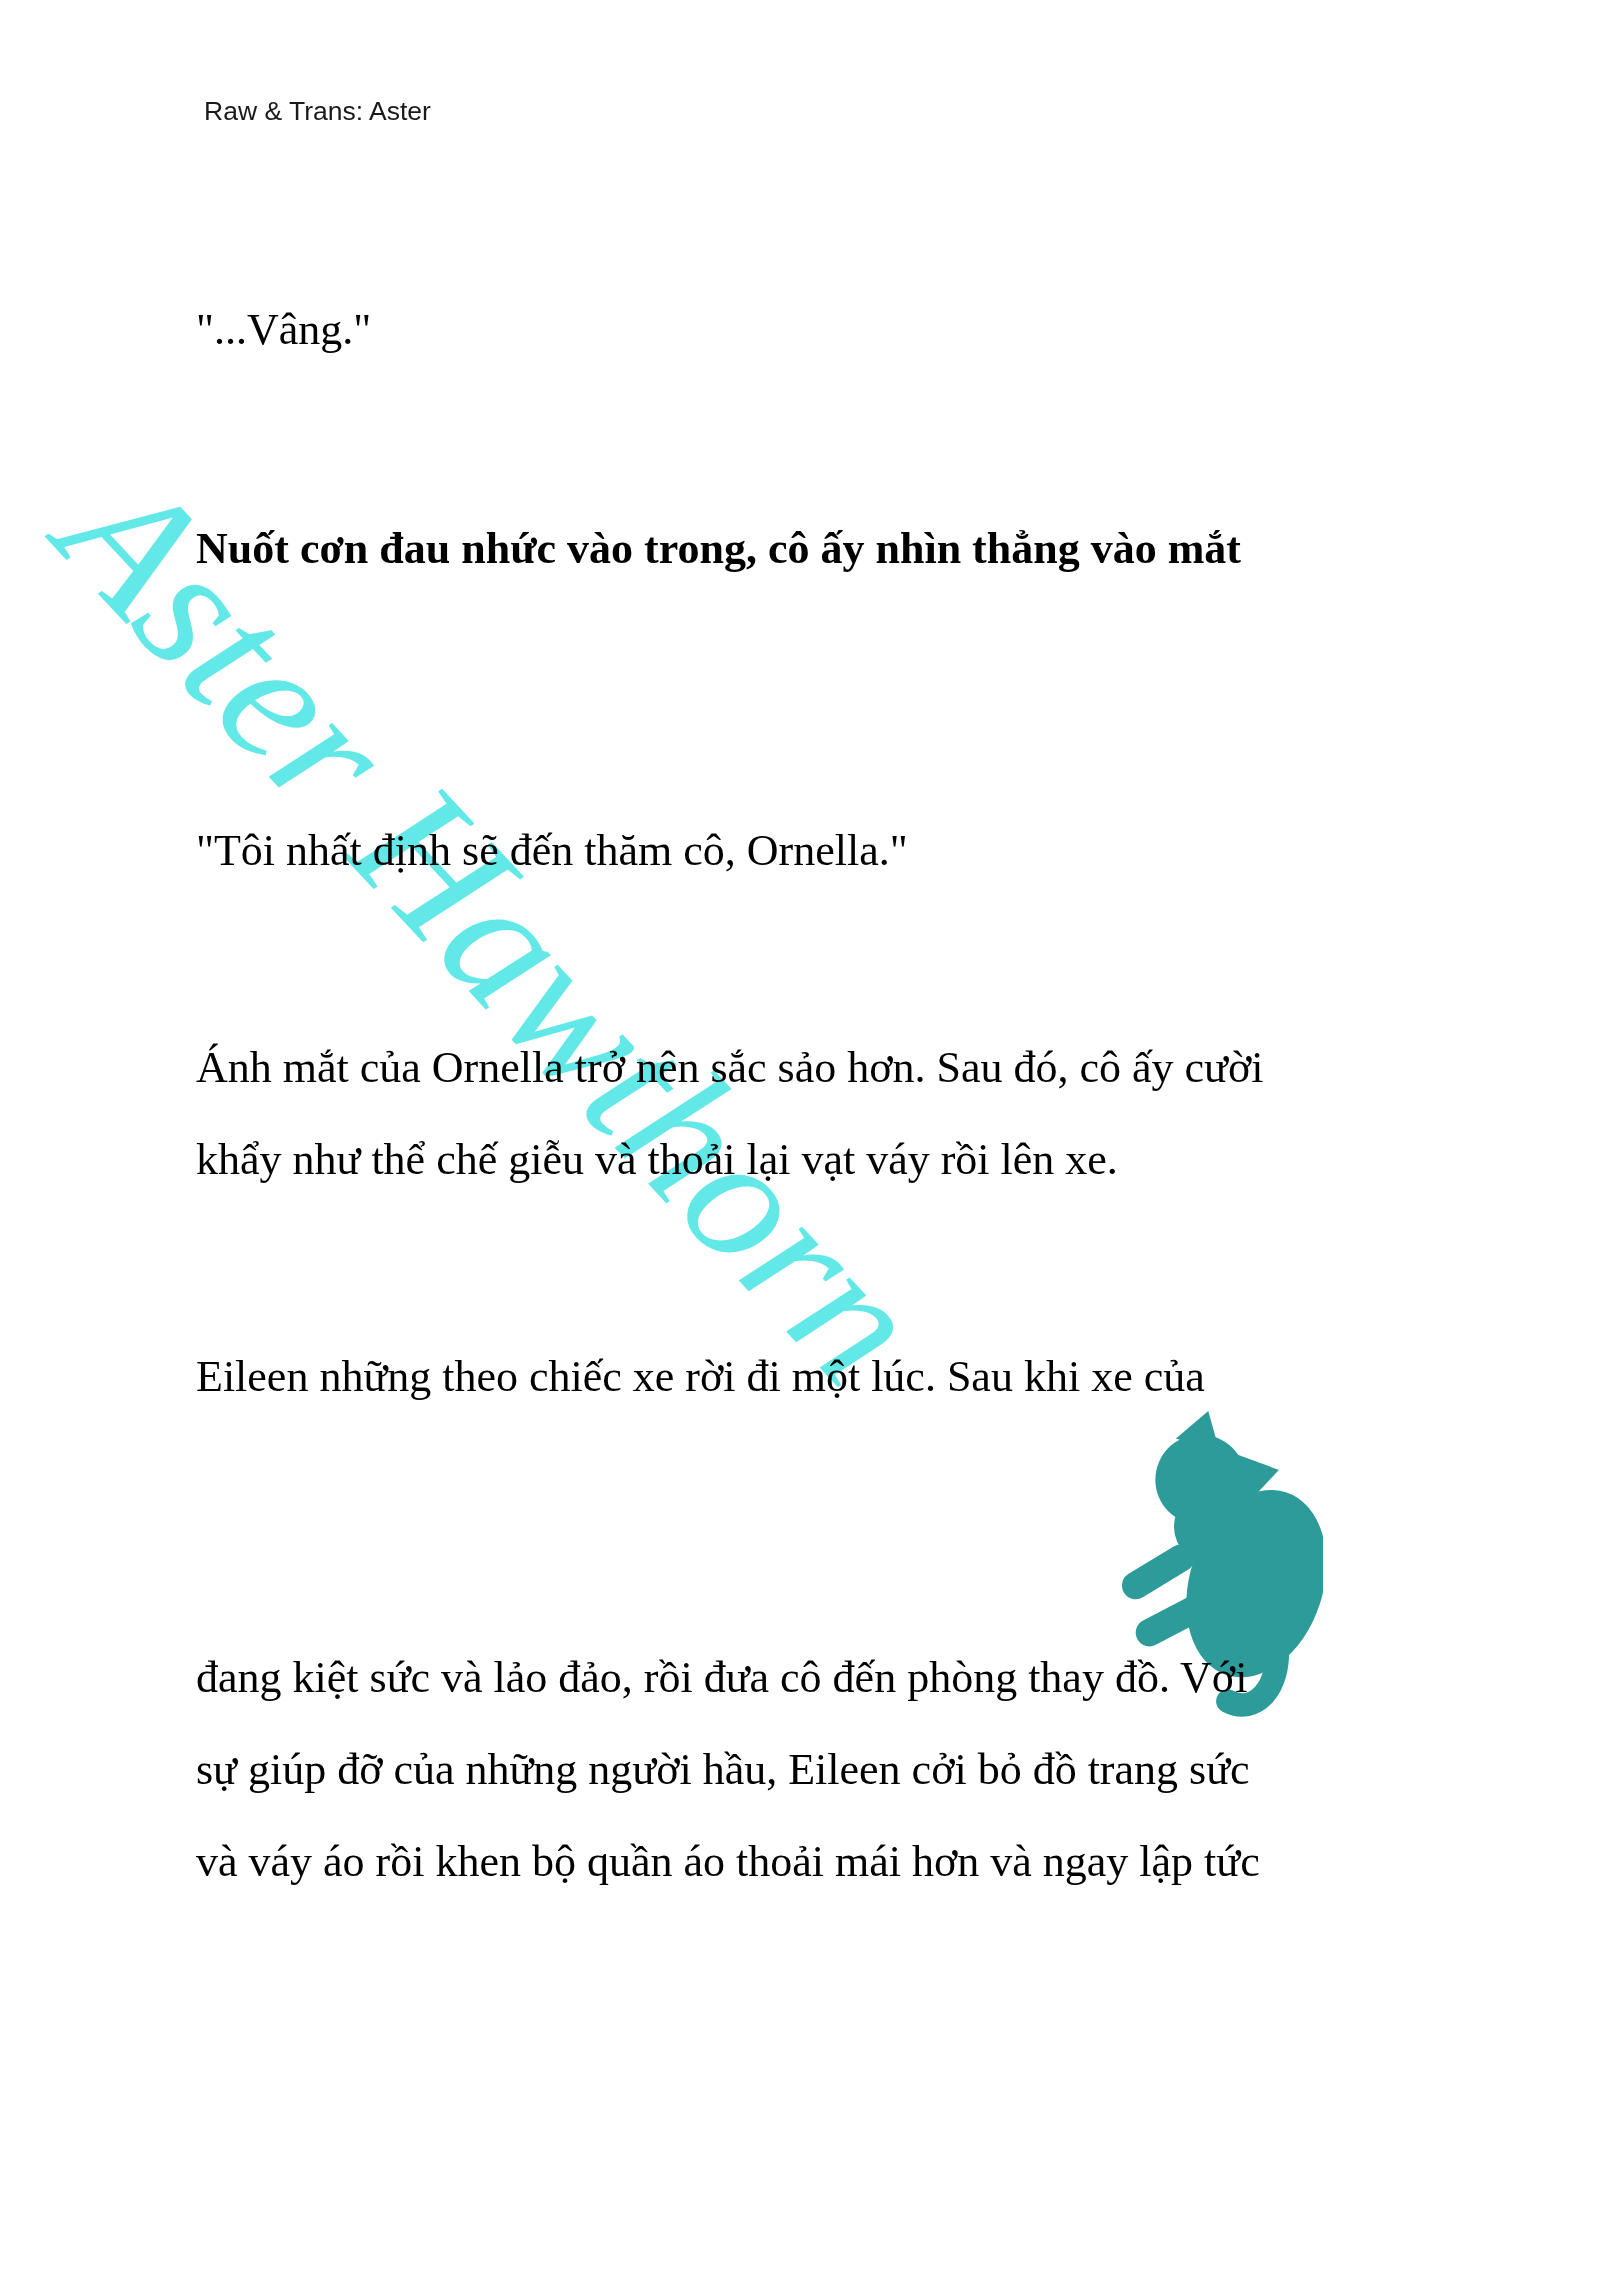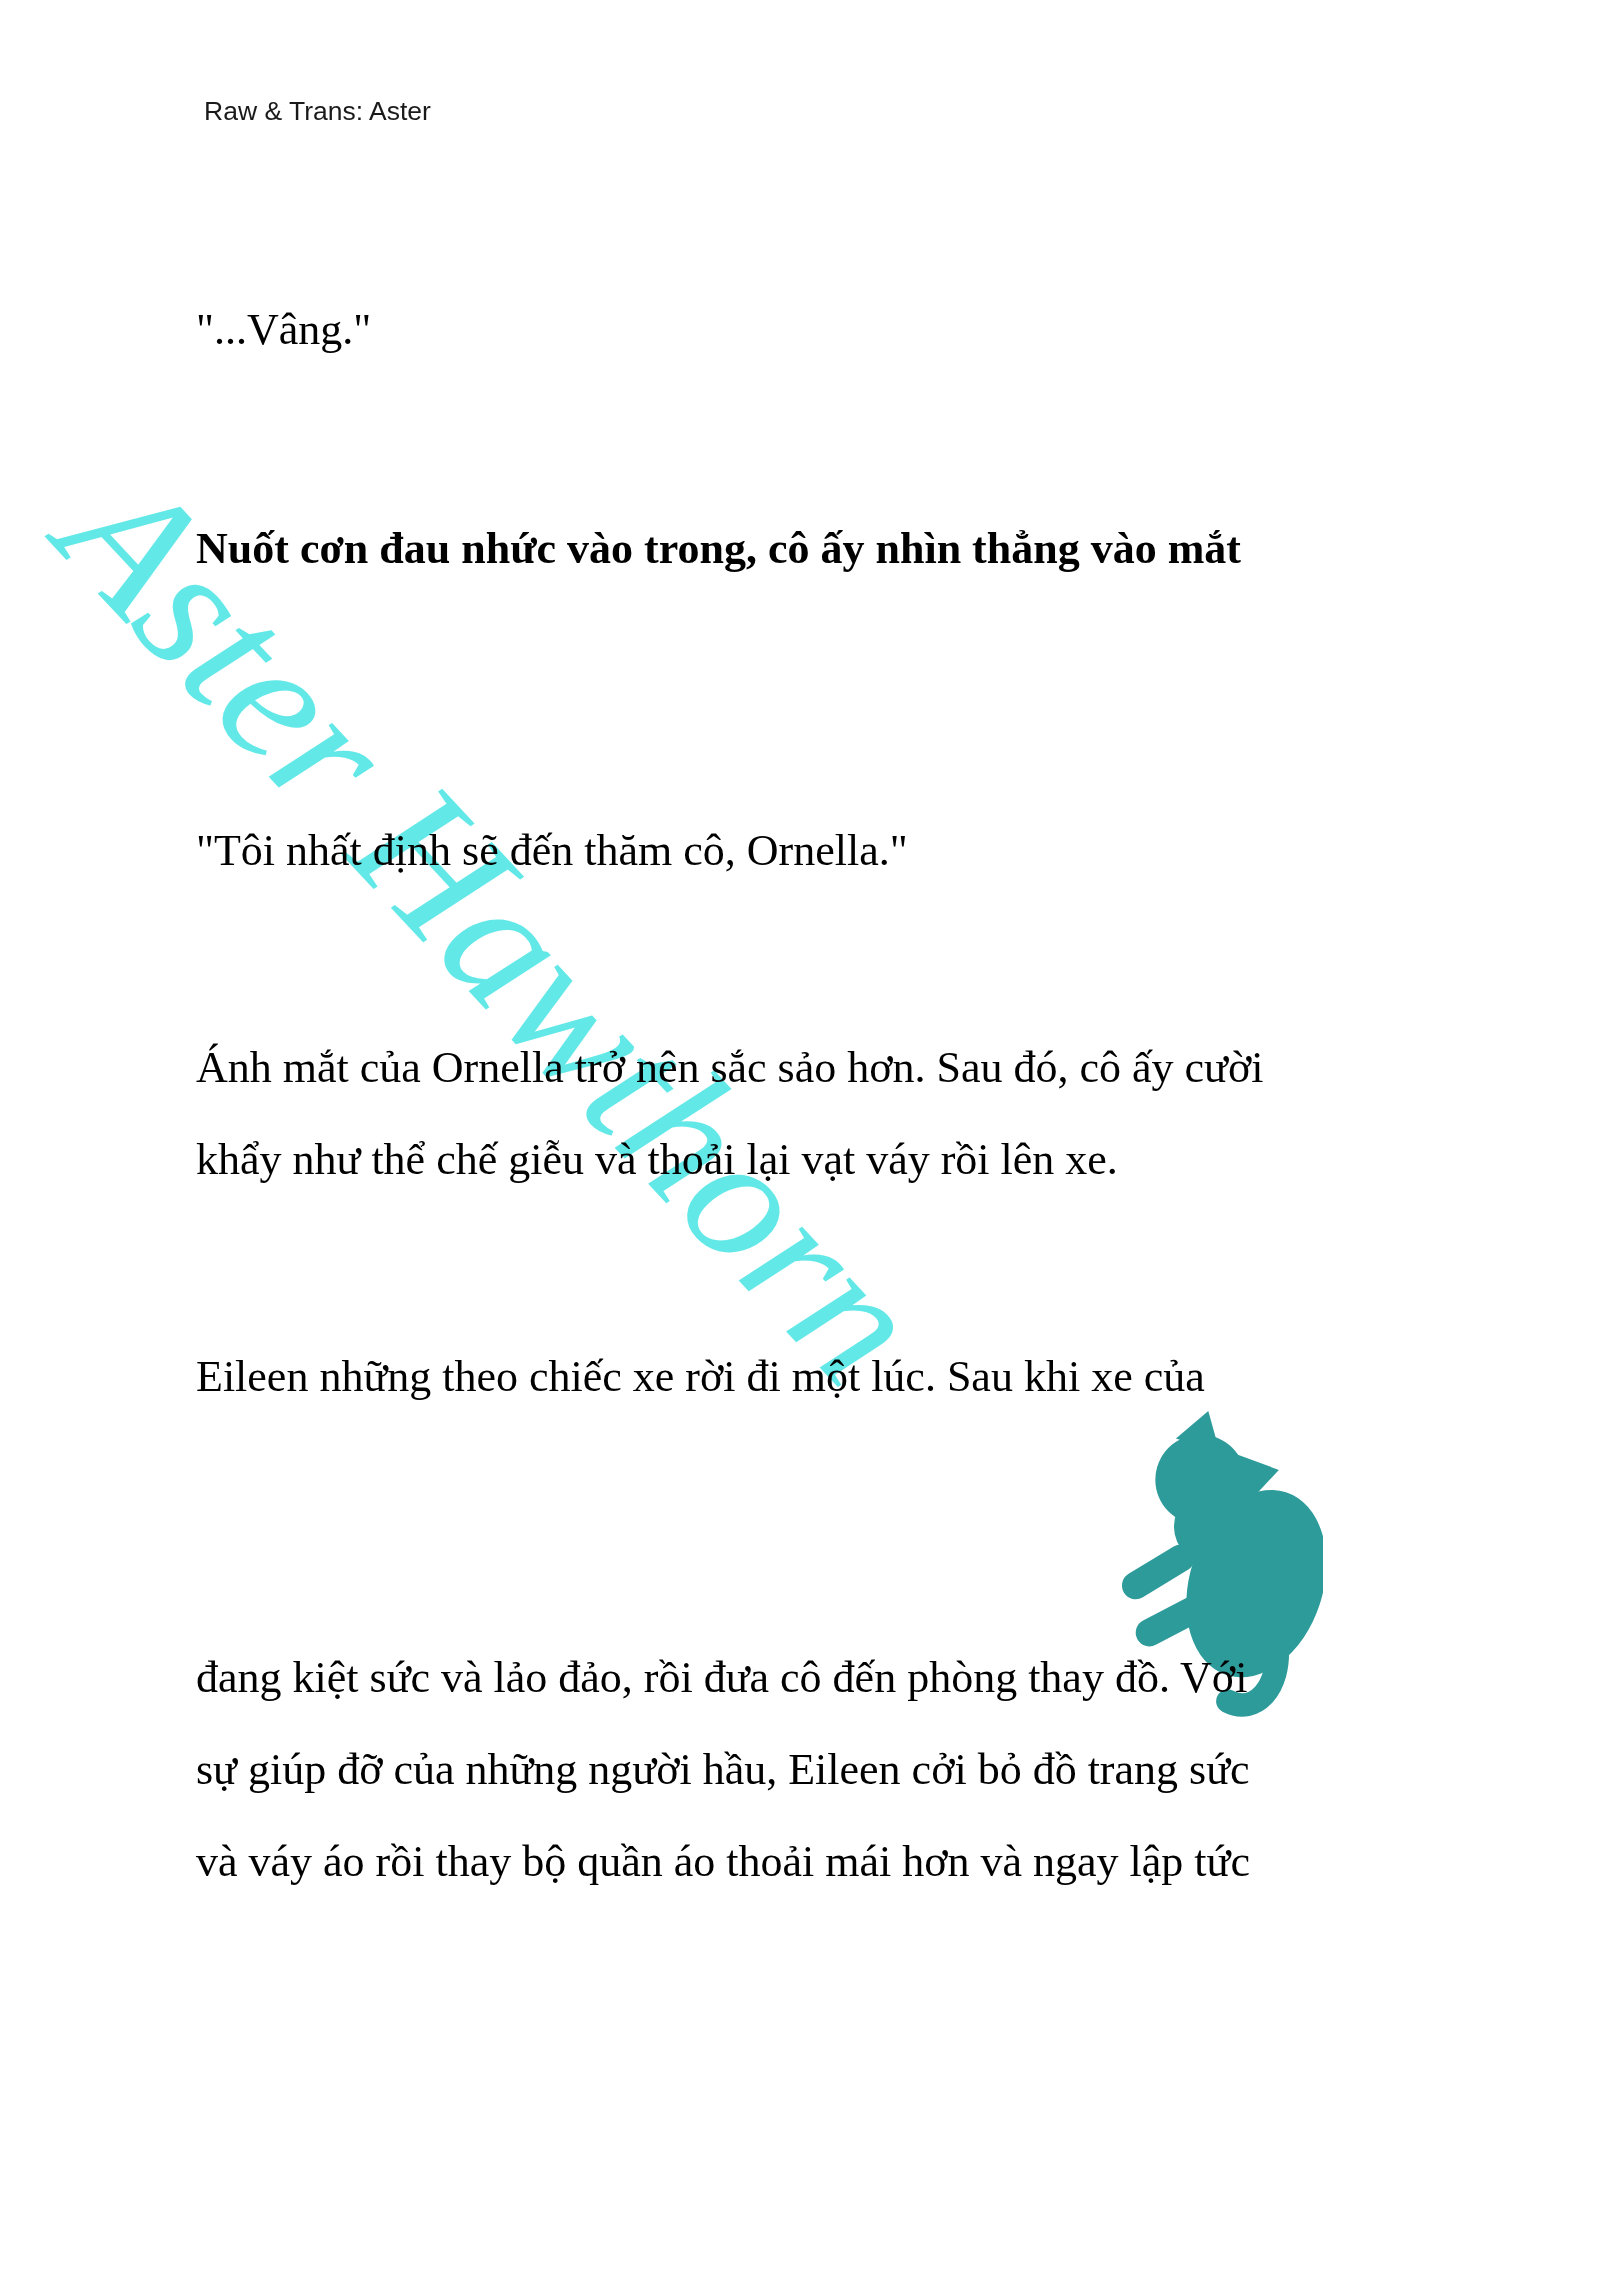--- a/index.html
+++ b/index.html
@@ -101,15 +101,15 @@
   <div class="line">khẩy như thể chế giễu và thoải lại vạt váy rồi lên xe.</div>
 </div>
 
 <div class="para p5">
   <div class="line">Eileen những theo chiếc xe rời đi một lúc. Sau khi xe của</div>
 </div>
 
 <div class="para p6">
   <div class="line">đang kiệt sức và lảo đảo, rồi đưa cô đến phòng thay đồ. Với</div>
   <div class="line">sự giúp đỡ của những người hầu, Eileen cởi bỏ đồ trang sức</div>
-  <div class="line">và váy áo rồi thay bộ quần áo thoải mái hơn và ngay lập tức</div>
+  <div class="line">và váy áo rồi khen bộ quần áo thoải mái hơn và ngay lập tức</div>
 </div>
 
 
 </body></html>

